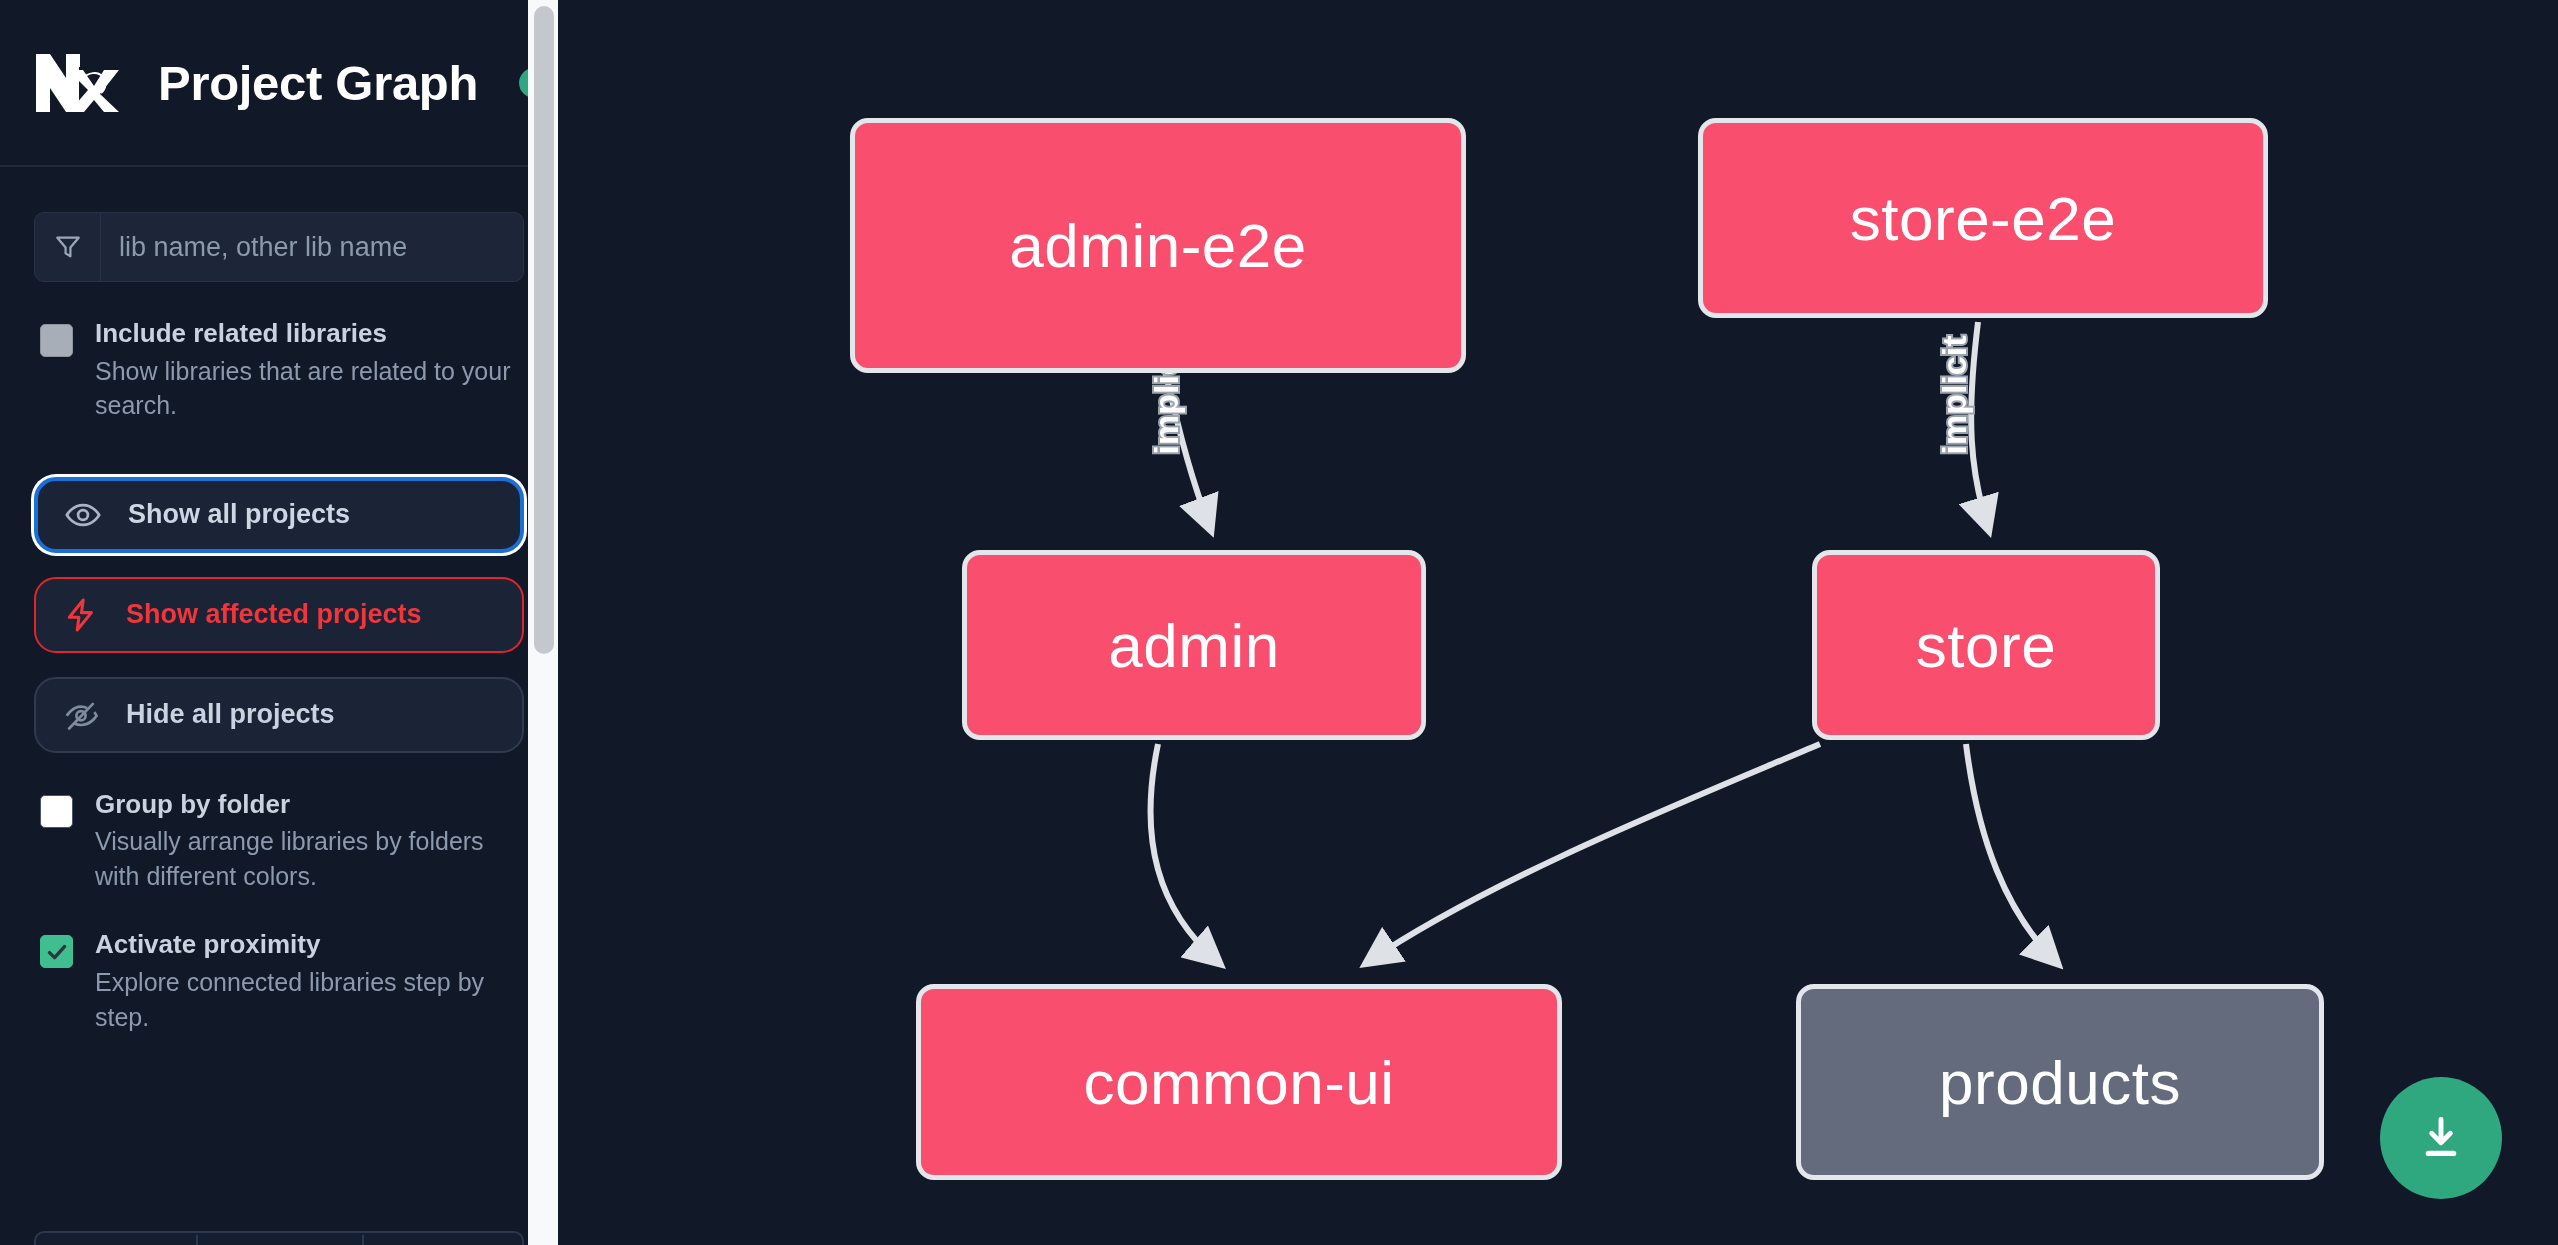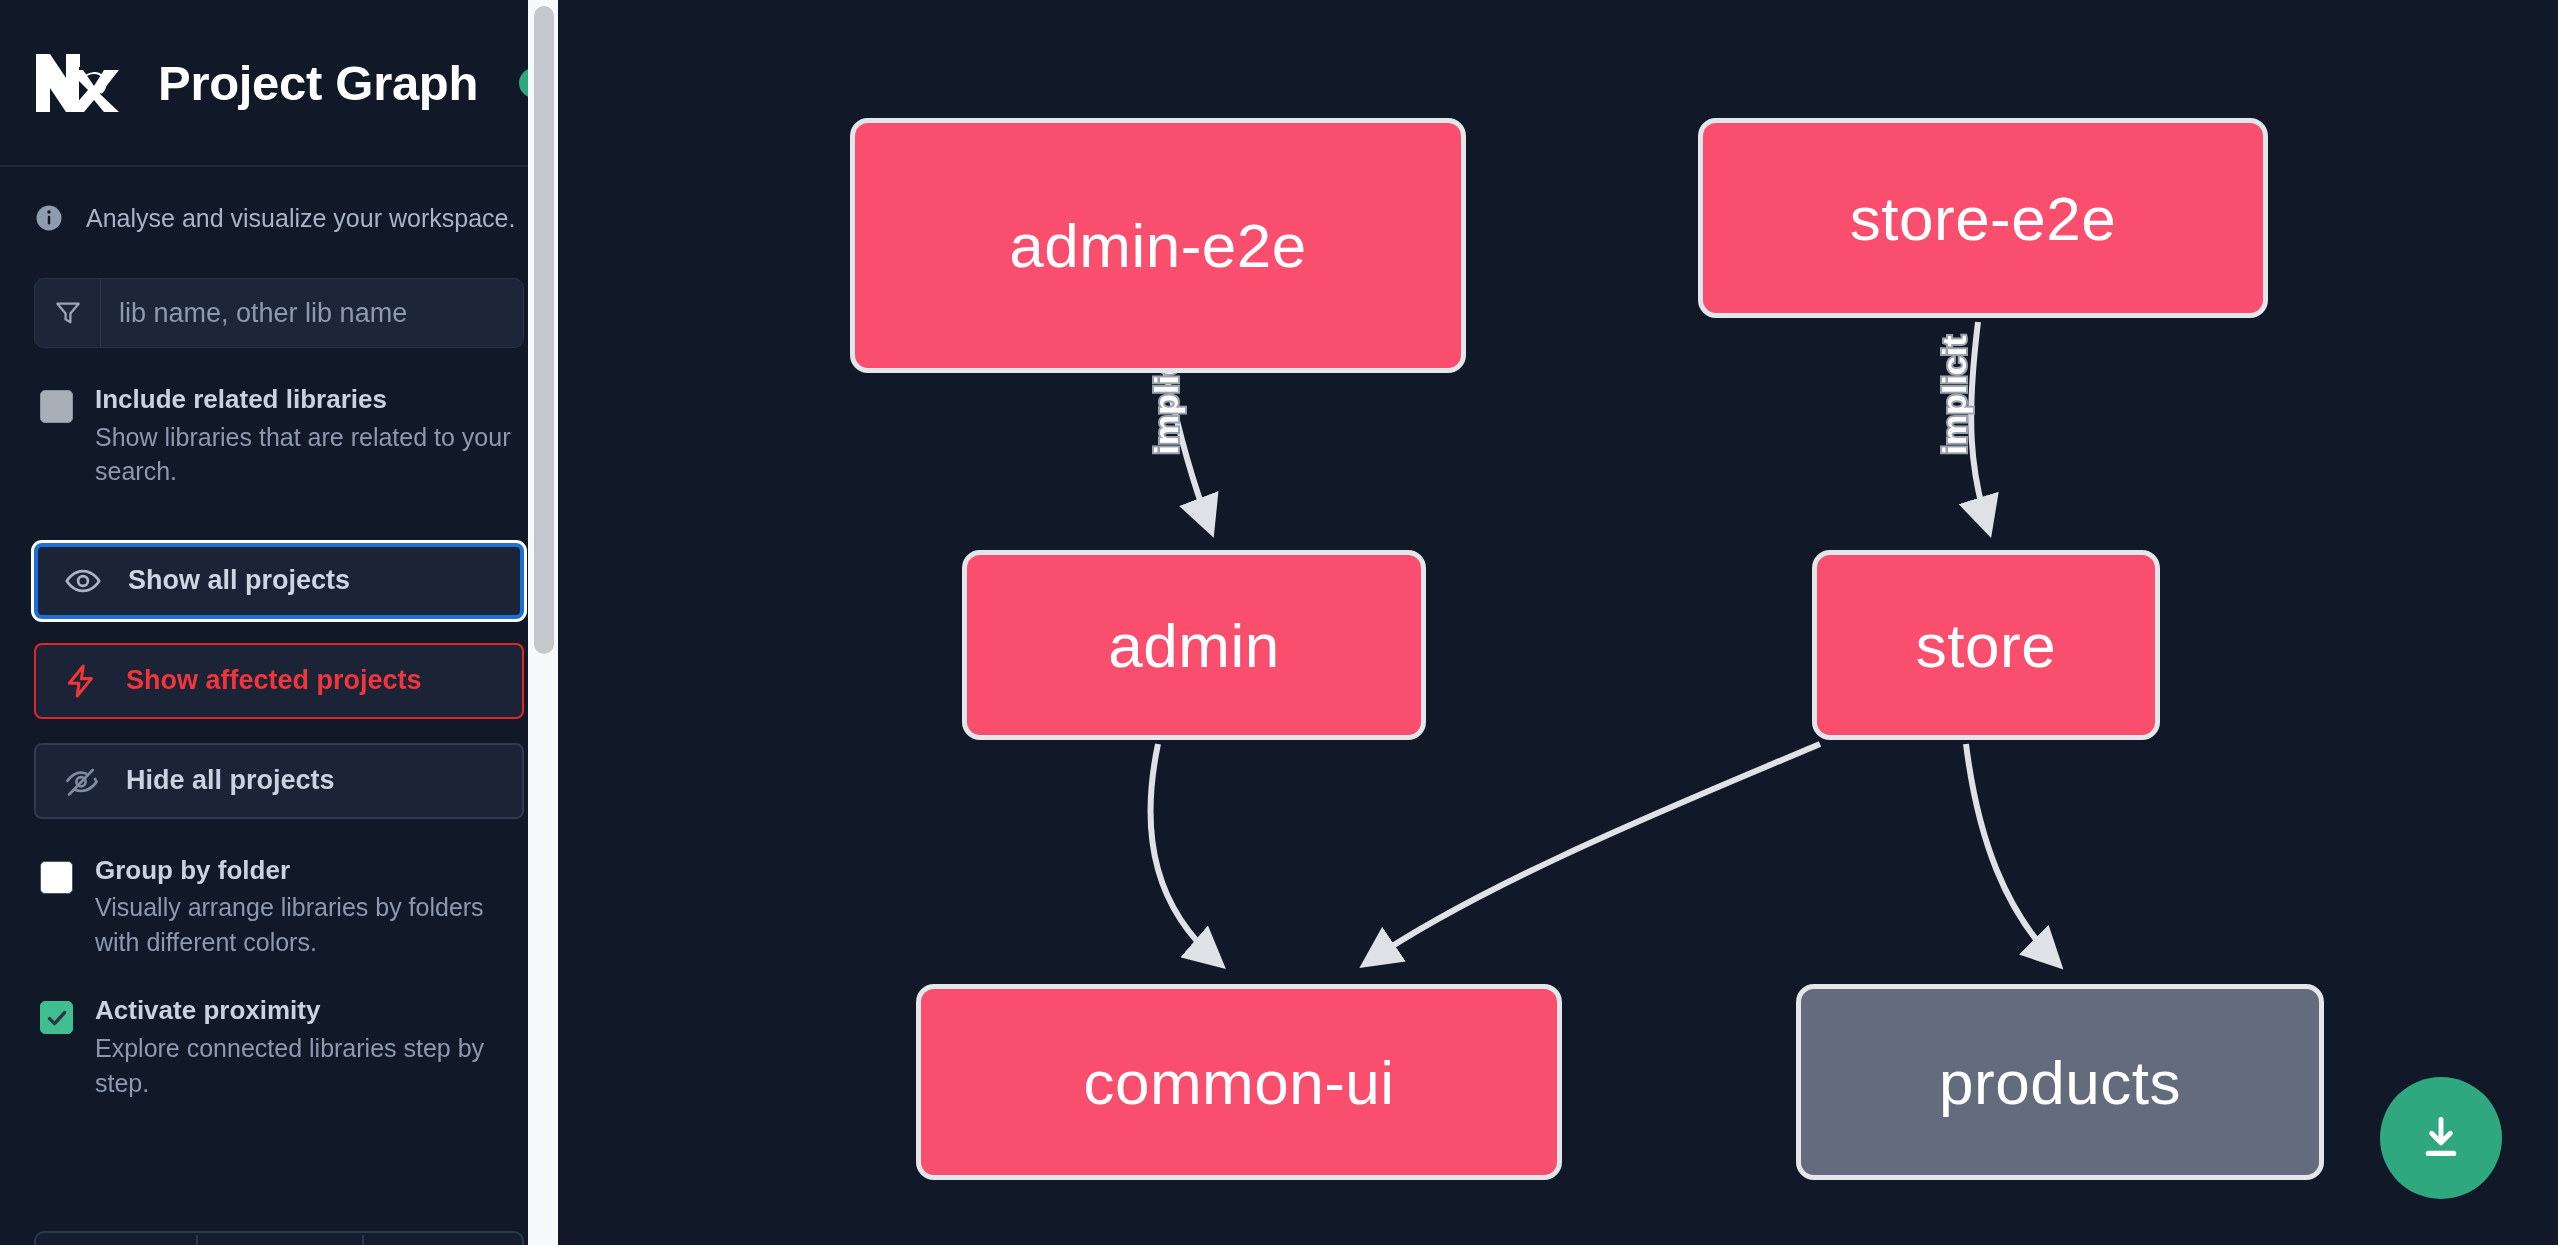--- a/index.html
+++ b/index.html
@@ -151,21 +151,21 @@
     max-width: 430px;
   }
 
   
   .btns { margin: 54px 34px 0 34px; }
   .btn {
     height: 76px;
     display: flex;
     align-items: center;
     padding: 0 26px;
-    border-radius: 8px;
+    border-radius: 22px;
     margin-bottom: 24px;
     cursor: pointer;
     background: #1B2436;
   }
   .btn-icon {
     width: 38px; height: 38px;
     flex: 0 0 38px;
     display: flex;
     align-items: center;
     justify-content: center;
@@ -298,28 +298,20 @@
 
       <div class="app-title">Project Graph</div>
 
       <div class="theme-toggle">
         <svg width="40" height="40" viewBox="0 0 24 24">
           <path fill="#2FA880" d="M21 12.8A9 9 0 1 1 11.2 3a7 7 0 0 0 9.8 9.8z"></path>
         </svg>
       </div>
     </div>
 
-    <div class="tagline-row">
-      <svg class="info-icon" viewBox="0 0 24 24">
-        <circle cx="12" cy="12" r="10" fill="#8F9BAE"></circle>
-        <rect x="11" y="10.2" width="2" height="7" rx="1" fill="#111827"></rect>
-        <circle cx="12" cy="7.2" r="1.35" fill="#111827"></circle>
-      </svg>
-      <div class="tagline-text">Analyse and visualize your workspace.</div>
-    </div>
 
     <div class="filter-wrap">
       <div class="filter-icon-box">
         <svg width="32" height="32" viewBox="0 0 24 24">
           <path fill="none" stroke="#9AA6B9" stroke-width="1.7" stroke-linejoin="round" d="M4 5h16l-6.2 7.4V19l-3.6-2.2v-4.4z"></path>
         </svg>
       </div>
       <input class="filter-input" type="text" placeholder="lib name, other lib name" style="">
     </div>
 

